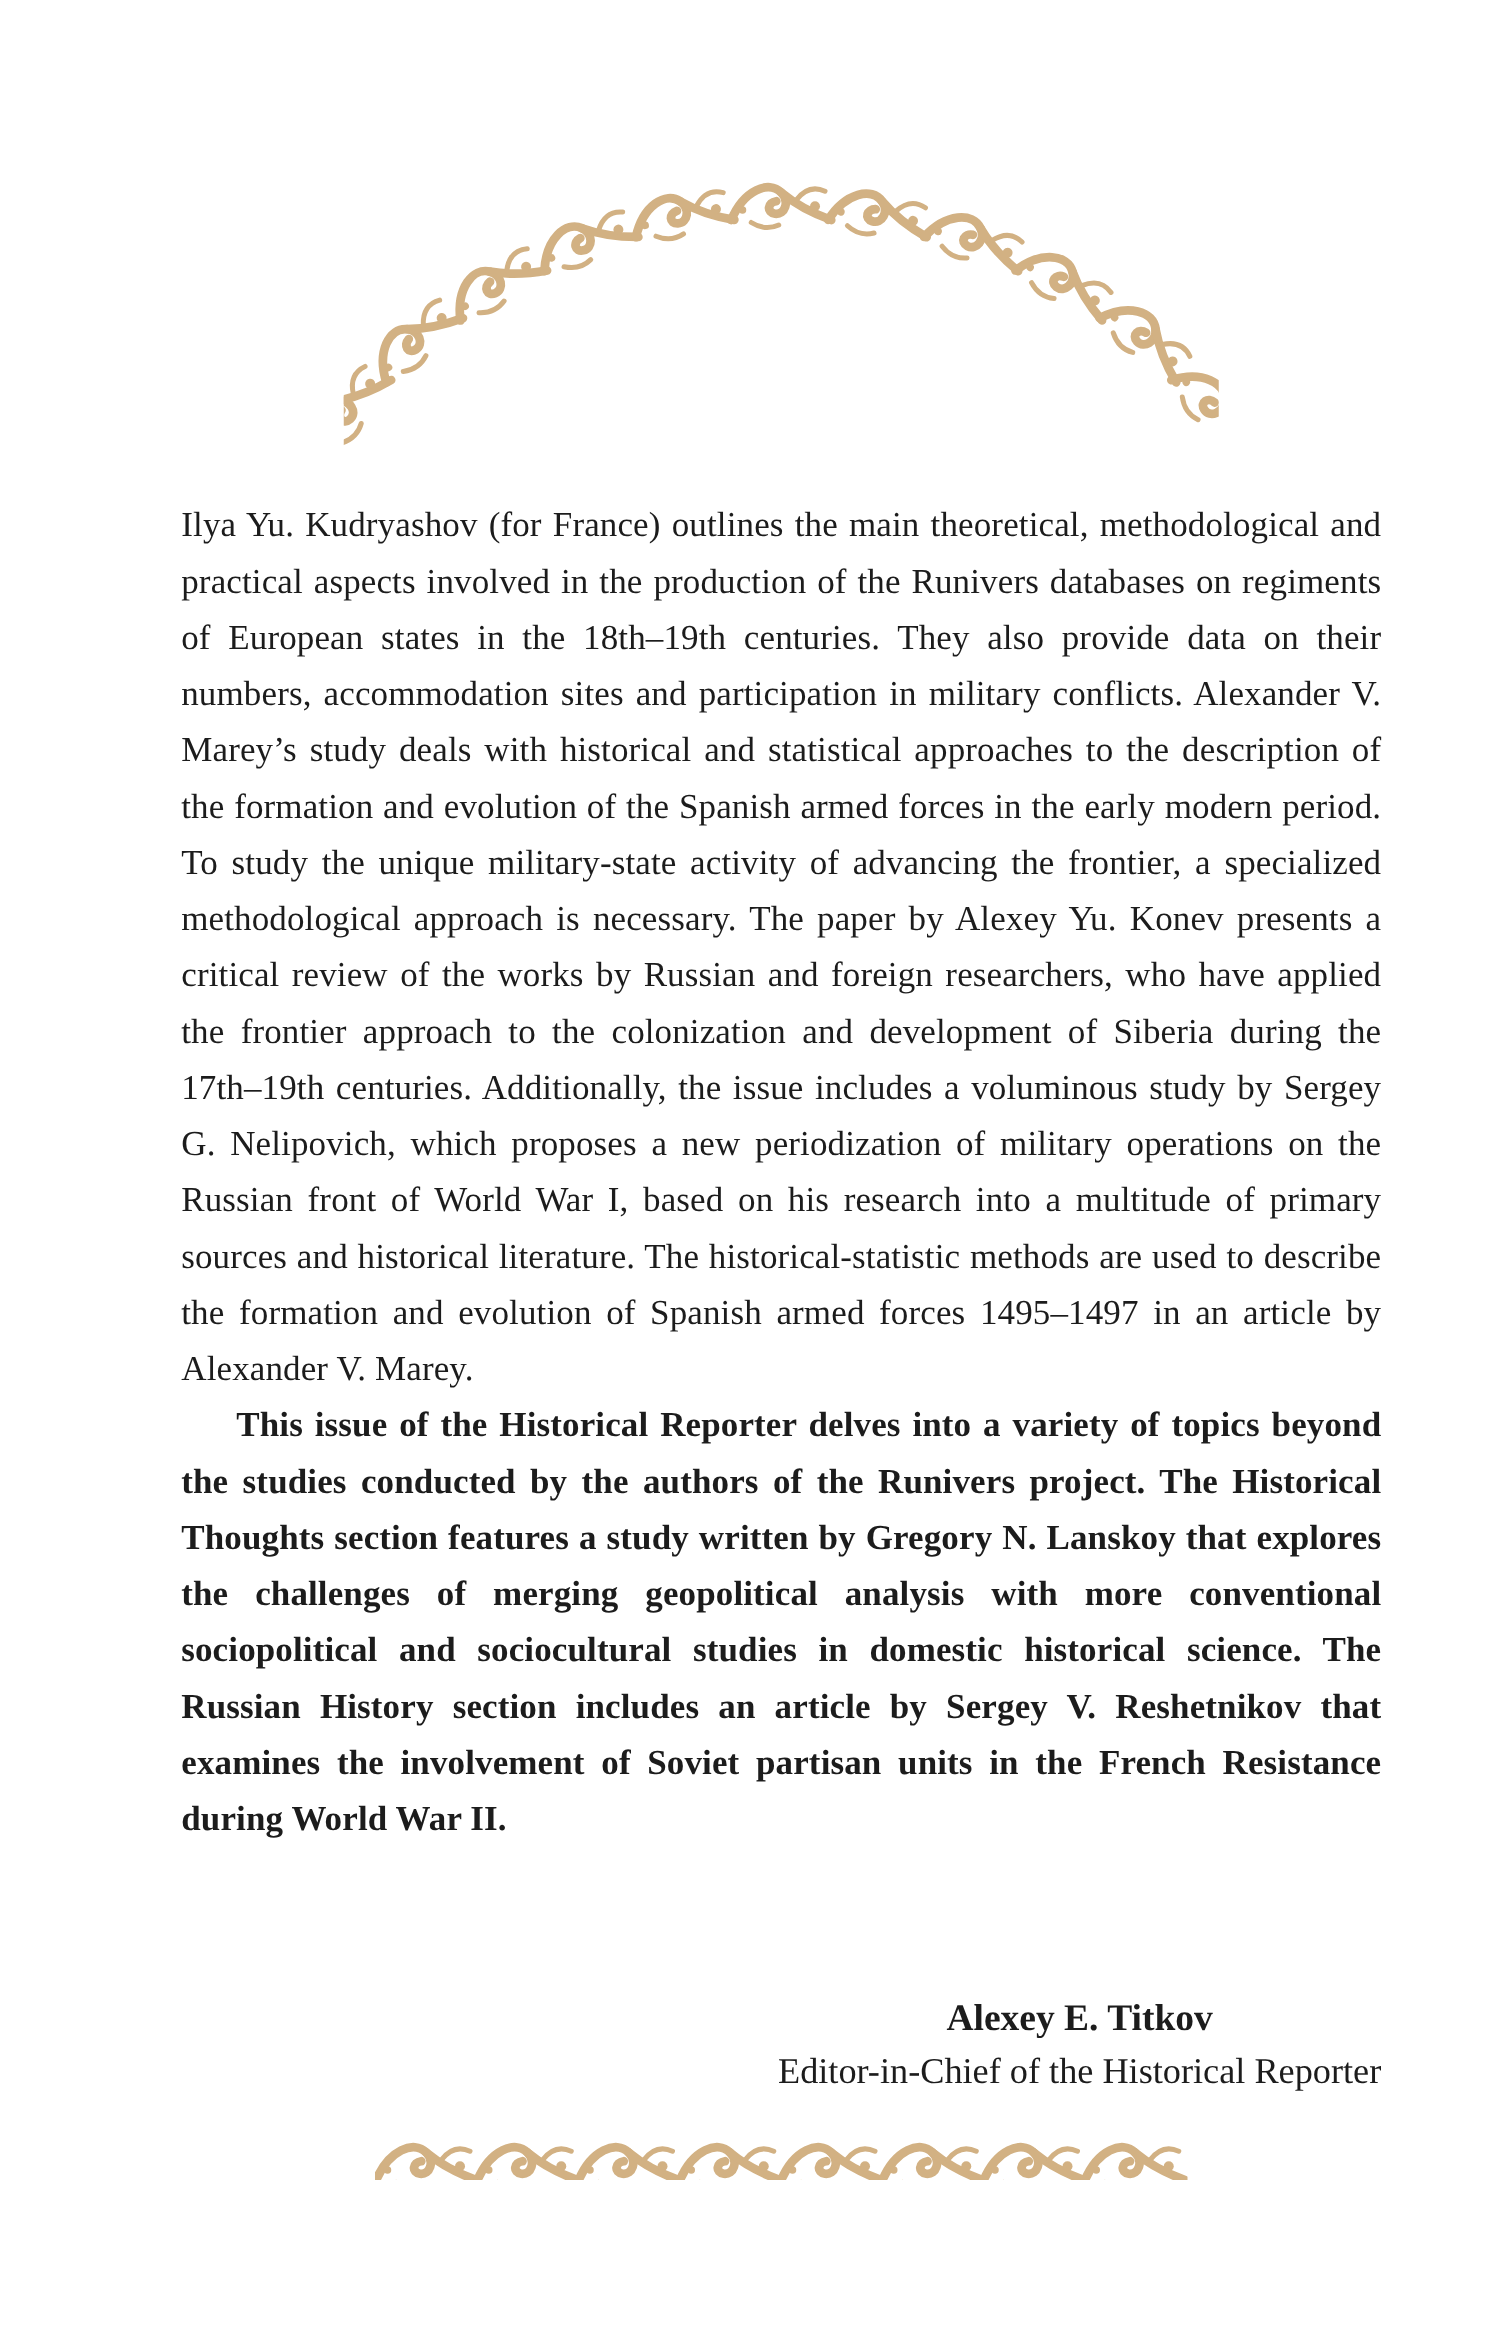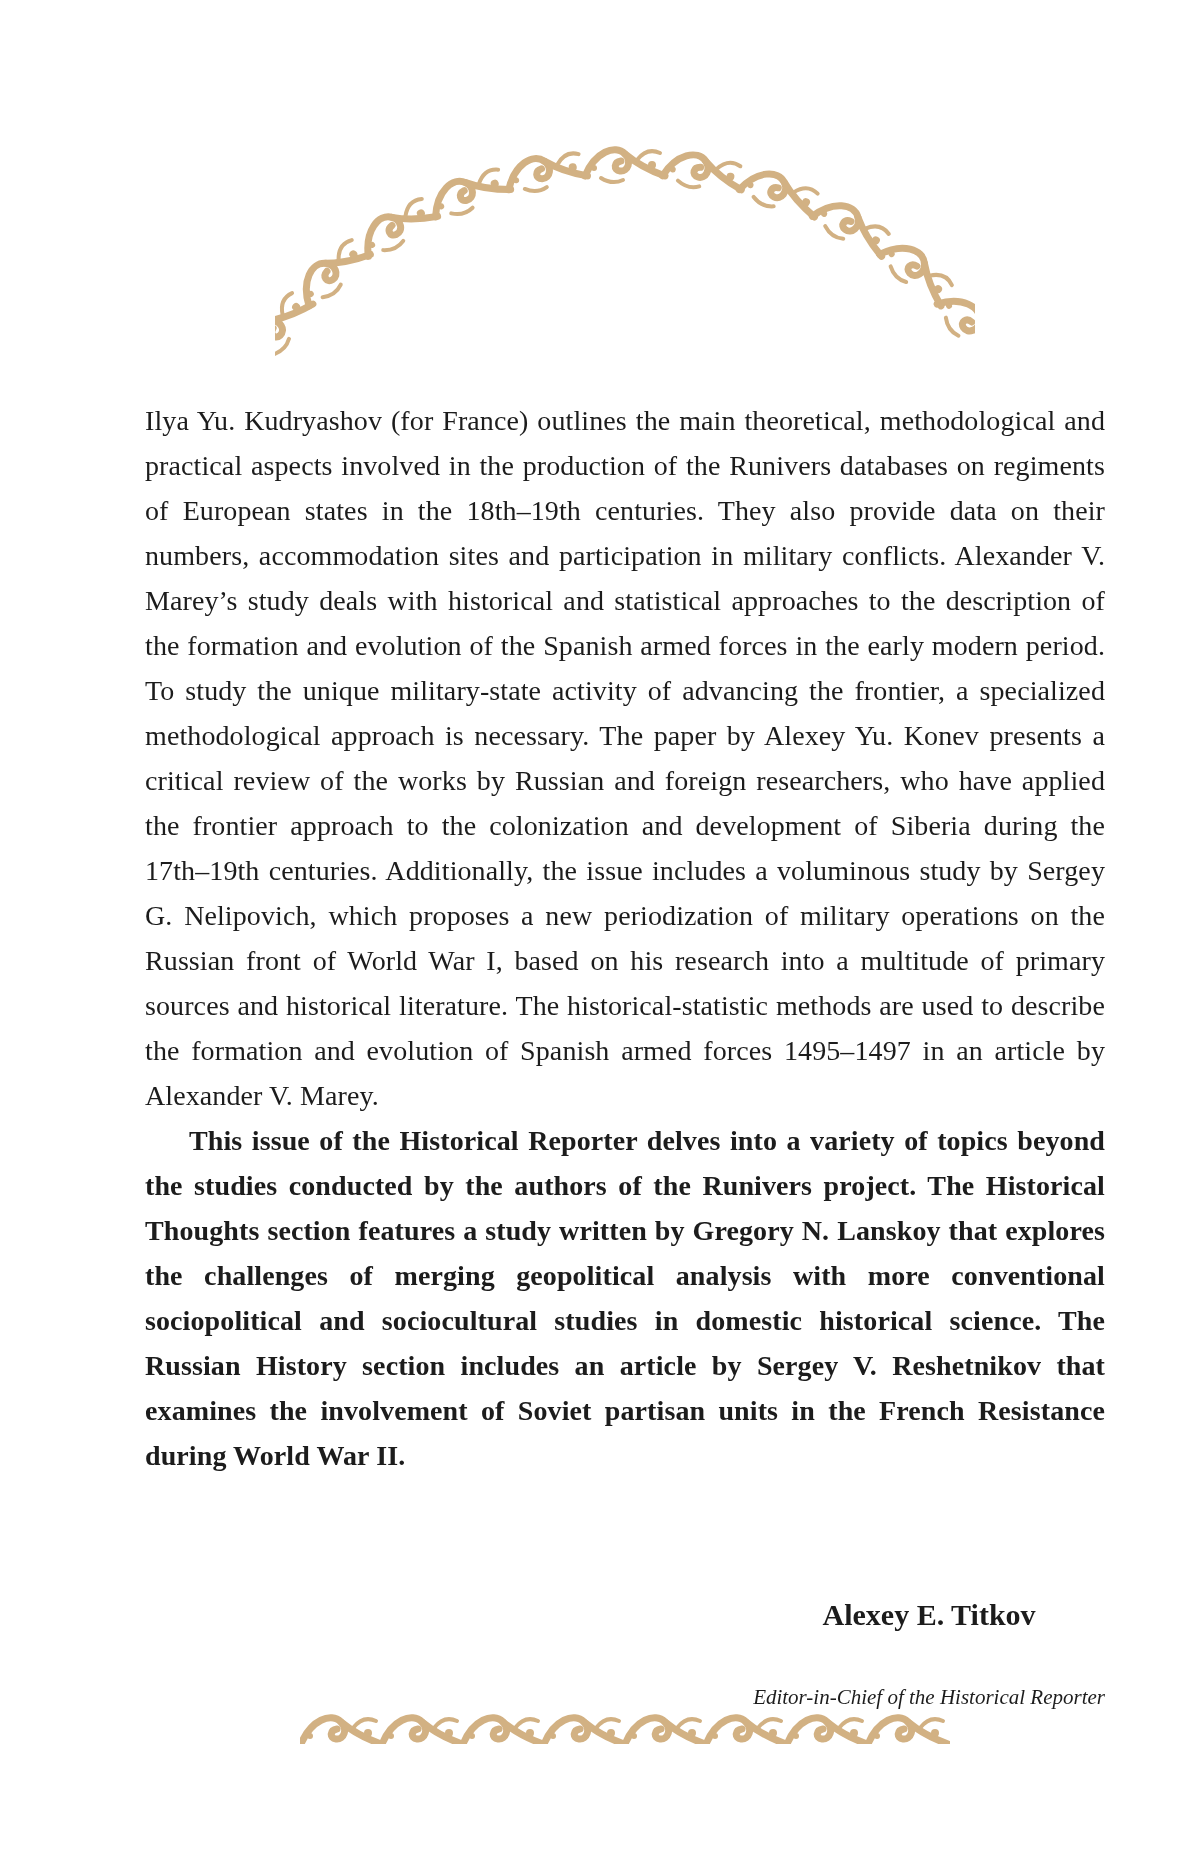--- a/index.html
+++ b/index.html
@@ -51,23 +51,21 @@
     right: 95px;
     top: 1594px;
     text-align: center;
     line-height: 42px;
   }
   .signature-name {
     font-weight: bold;
     font-size: 30px;
   }
   .signature-role {
-    font-style: italic;
-    font-size: 21px;
-    margin-top: 40px;
+    font-size: 29px;
   }
 
   
   .watermark {
     position: absolute;
     left: 770px;
     top: 1804px;
     width: 220px;
     text-align: center;
     font-family: "Liberation Sans", sans-serif;

